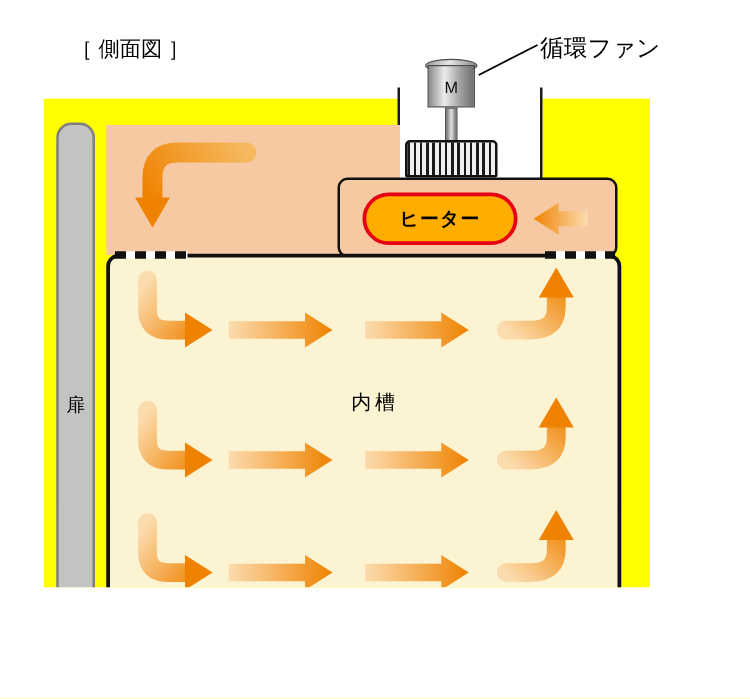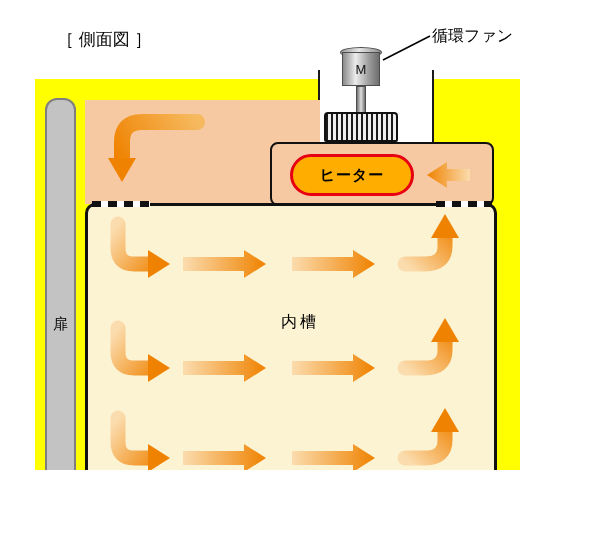--- a/index.html
+++ b/index.html
@@ -59,21 +59,21 @@
   #motor-label{font-size:13px;color:#111;}
   #fan-shaft{left:356px;top:86px;width:10px;height:28px;z-index:9;
              background:linear-gradient(90deg,#6f6f6f,#e0e0e0 50%,#6f6f6f);
              border:1px solid #4d4d4d;box-sizing:border-box;}
   #fan-impeller{left:324px;top:112px;width:74px;height:30px;z-index:9;
                 background:repeating-linear-gradient(90deg,#1a1a1a 0 2px,#efefef 2px 5px);
                 border:2px solid #111;border-radius:4px 4px 2px 2px;box-sizing:border-box;}
 
   
   #side-view-title{left:57px;top:28px;font-size:17px;color:#000;z-index:10;}
-  #fan-label{left:432px;top:26px;font-size:16px;color:#000;z-index:10;}
+  #fan-label{left:432px;top:26px;font-size:19px;color:#000;z-index:10;}
 </style>
 </head>
 <body>
 
 <div id="canvas">
 
   <div class="abs" id="side-view-title">［ 側面図 ］</div>
 
   <div class="abs" id="fan-label">循環ファン</div>
 

